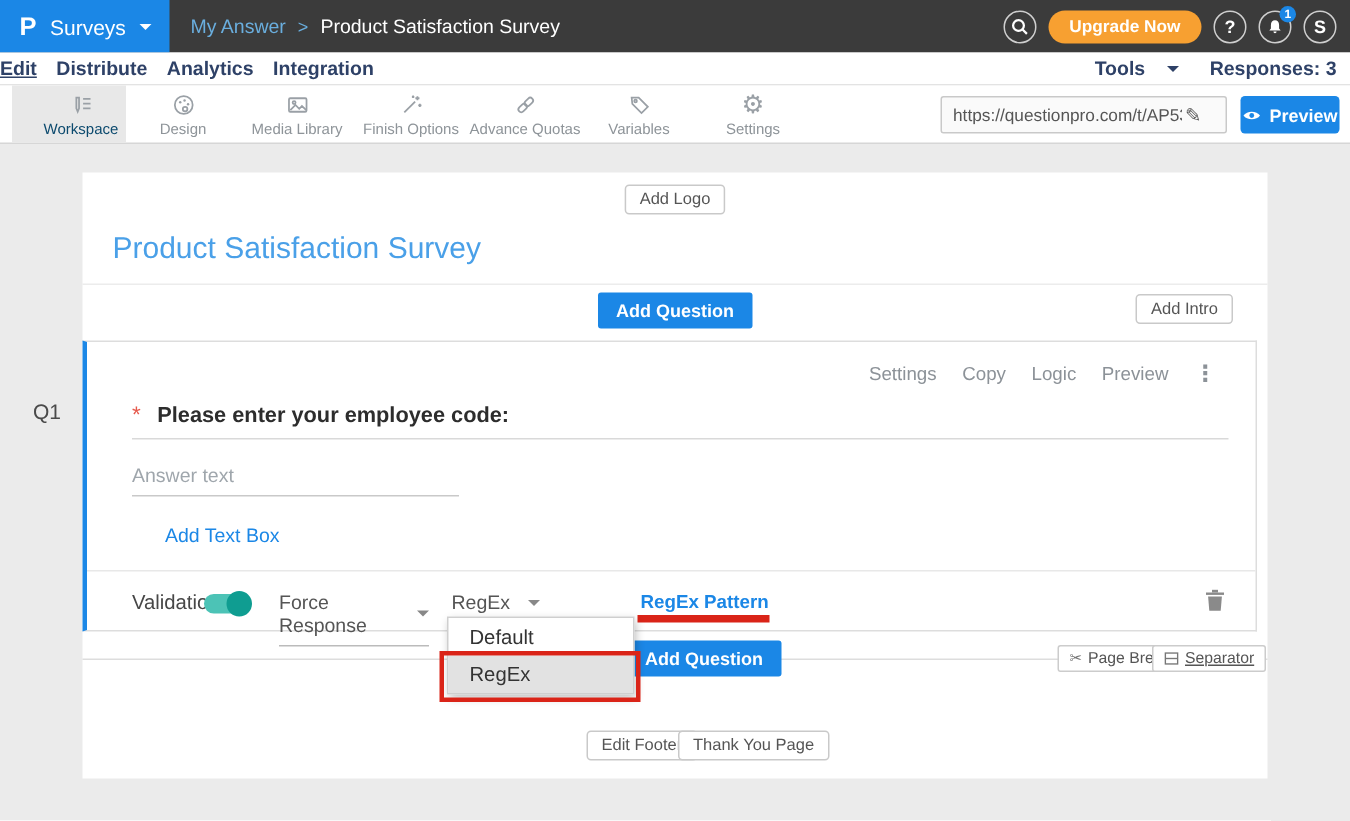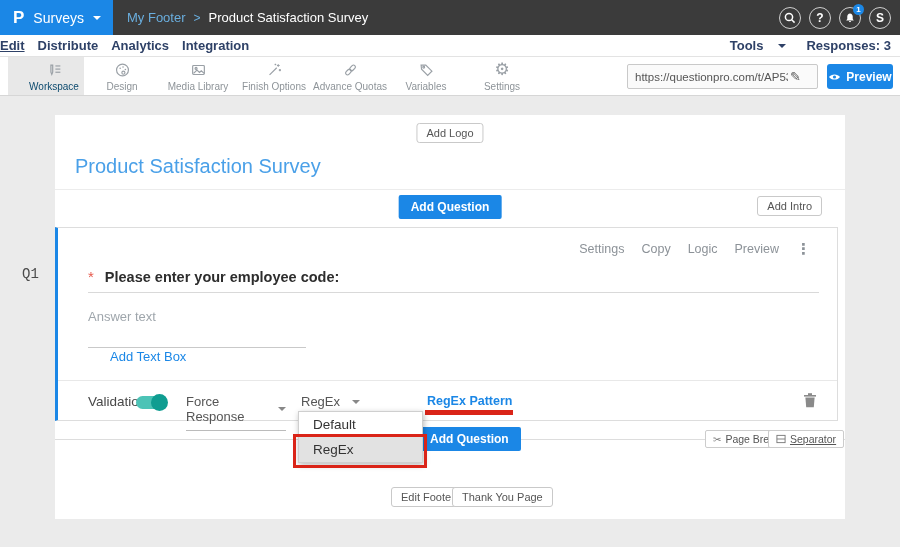--- a/index.html
+++ b/index.html
@@ -36,41 +36,41 @@
   .tb-item svg { stroke:#9aa0a6; fill:none; stroke-width:1.3; }
   .tb-item .tb-label { font-size:10px; white-space:nowrap; }
   .tb-gear { font-size:17px; line-height:18px; color:#9aa0a6; }
   .url-box { position:absolute; left:627px; top:7px; width:191px; height:25px; background:#fafafa; border:1px solid #c9c9c9; border-radius:2px; display:flex; align-items:center; }
   .url-box input { border:none; background:transparent; outline:none; font-size:11.5px; color:#555; width:160px; padding:0 0 0 7px; font-family:inherit; }
   .url-pencil { font-size:13px; color:#555; margin-left:2px; cursor:pointer; }
   .preview-btn { position:absolute; left:827px; top:7px; width:66px; height:25px; background:#1b87e6; border:none; border-radius:3px; color:#fff; font-size:12px; font-weight:bold; display:flex; align-items:center; justify-content:center; gap:5px; cursor:pointer; font-family:inherit; }
 
   
   .content { position:absolute; left:0; top:96px; width:900px; height:451px; background:#ebebeb; }
-  .q-number { position:absolute; left:22px; top:170px; font-size:14px; color:#4a4a4a;font-family:Liberation Mono, monospace; }
+  .q-number { position:absolute; left:22px; top:170px; font-size:14px; color:#4a4a4a; }
   .card { position:absolute; left:55px; top:19px; width:790px; height:404px; background:#fff; }
 
   .ghost-btn { background:#fff; border:1px solid #c9c9c9; border-radius:3px; color:#555; font-size:11px; padding:3px 9px; cursor:pointer; font-family:inherit; white-space:nowrap; }
   .blue-btn { background:#1b87e6; border:none; border-radius:2px; color:#fff; font-size:12px; font-weight:bold; padding:5px 12px; cursor:pointer; font-family:inherit; white-space:nowrap; }
 
   .add-logo { position:absolute; left:50%; transform:translateX(-50%); top:8px; }
   .survey-title { position:absolute; left:20px; top:40px; font-size:20px; color:#4aa0e8; cursor:text; }
   .divider1 { position:absolute; left:0; right:0; top:74px; border-top:1px solid #ececec; }
   .add-question-top { position:absolute; left:50%; transform:translateX(-50%); top:80px; }
   .add-intro { position:absolute; right:23px; top:81px; }
 
   .qblock { position:absolute; left:0; top:112px; width:783px; height:194px; background:#fff; border:1px solid #ddd; border-left:3px solid #1b87e6; }
   .q-actions { position:absolute; right:26px; top:12px; display:flex; align-items:center; gap:17px; font-size:12.5px; color:#8c9298; }
   .q-actions span { cursor:pointer; }
   .kebab { font-size:15px; font-weight:bold; color:#8c9298; cursor:pointer; }
   .q-text-row { position:absolute; left:30px; top:40px; display:flex; align-items:baseline; }
   .req-star { color:#e6594c; font-size:15px; margin-right:11px; }
   .q-text { font-size:14.5px; font-weight:bold; color:#2d2d2d; cursor:text; }
   .q-underline { position:absolute; left:30px; right:18px; top:64px; border-top:1px solid #d9d9d9; }
-  .answer-input { position:absolute; left:30px; top:78px; width:218px; border:none; border-bottom:1px solid #c9c9c9; background:transparent; outline:none; font-size:13px; color:#555; padding:3px 0 23px; font-family:inherit; }
+  .answer-input { position:absolute; left:30px; top:78px; width:218px; border:none; border-bottom:1px solid #c9c9c9; background:transparent; outline:none; font-size:13px; color:#555; padding:3px 0 6px; font-family:inherit; }
   .answer-input::placeholder { color:#9fa6ac; opacity:1; }
   .add-text-box { position:absolute; left:52px; top:121px; font-size:13px; color:#1b87e6; cursor:pointer; }
   .divider2 { position:absolute; left:0; right:0; top:152px; border-top:1px solid #e8e8e8; }
 
   .vrow { position:absolute; left:0; right:0; top:163px; height:24px; }
   .v-label { position:absolute; left:30px; top:3px; font-size:13.5px; color:#474747; }
   .toggle { position:absolute; left:78px; top:5px; width:30px; height:13px; border-radius:7px; background:#4cc3b6; cursor:pointer; }
   .toggle::after { content:''; position:absolute; right:-2px; top:-2px; width:17px; height:17px; border-radius:50%; background:#0f9d91; }
   .v-select { position:absolute; top:3px; font-size:13px; color:#555; display:flex; align-items:center; cursor:pointer; }
   .v-select .caret { color:#888; margin-left:12px; }
@@ -99,31 +99,32 @@
 
 <div class="page">
 
   <header class="topbar">
     <div class="brand">
       <span class="logo">P</span>
       <span class="menu-label">Surveys</span>
       <span class="caret"></span>
     </div>
     <div class="crumbs">
-      <a class="crumb-parent">My Footer</a>
+      <a class="crumb-parent">My Answer</a>
       <span class="crumb-sep">&gt;</span>
       <span class="crumb-cur">Product Satisfaction Survey</span>
     </div>
     <div class="top-right">
       <div class="circle-btn">
         <svg width="16" height="16" viewBox="0 0 16 16">
           <circle cx="7" cy="7" r="3.6" fill="none" stroke="#fff" stroke-width="1.5"></circle>
           <line x1="9.7" y1="9.7" x2="12.6" y2="12.6" stroke="#fff" stroke-width="1.5"></line>
         </svg>
       </div>
+      <button class="upgrade-btn">Upgrade Now</button>
       <div class="circle-btn">
         <span>?</span>
       </div>
       <div class="circle-btn">
         <svg width="14" height="14" viewBox="0 0 20 20">
           <path d="M10 3.5 C7.6 3.5 6.1 5.4 6.1 8 L6.1 11.4 L4.6 13.4 L15.4 13.4 L13.9 11.4 L13.9 8 C13.9 5.4 12.4 3.5 10 3.5 Z" fill="#fff"></path>
           <path d="M8.5 14.4 a1.5 1.5 0 0 0 3 0 Z" fill="#fff"></path>
         </svg>
         <span class="badge">1</span>
       </div>

